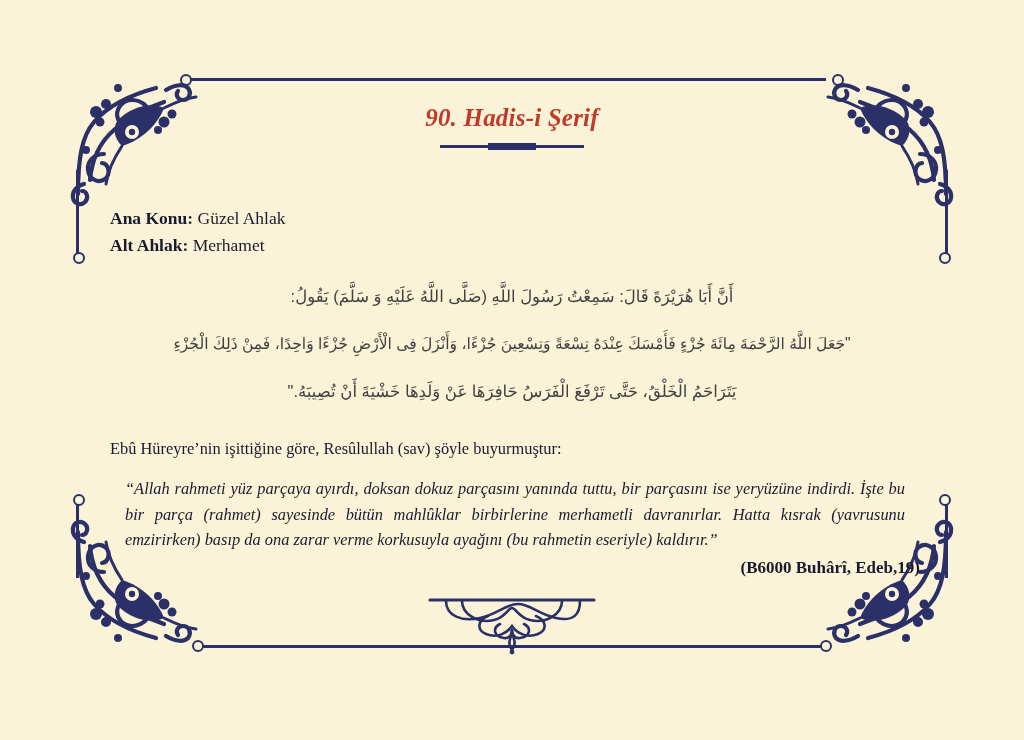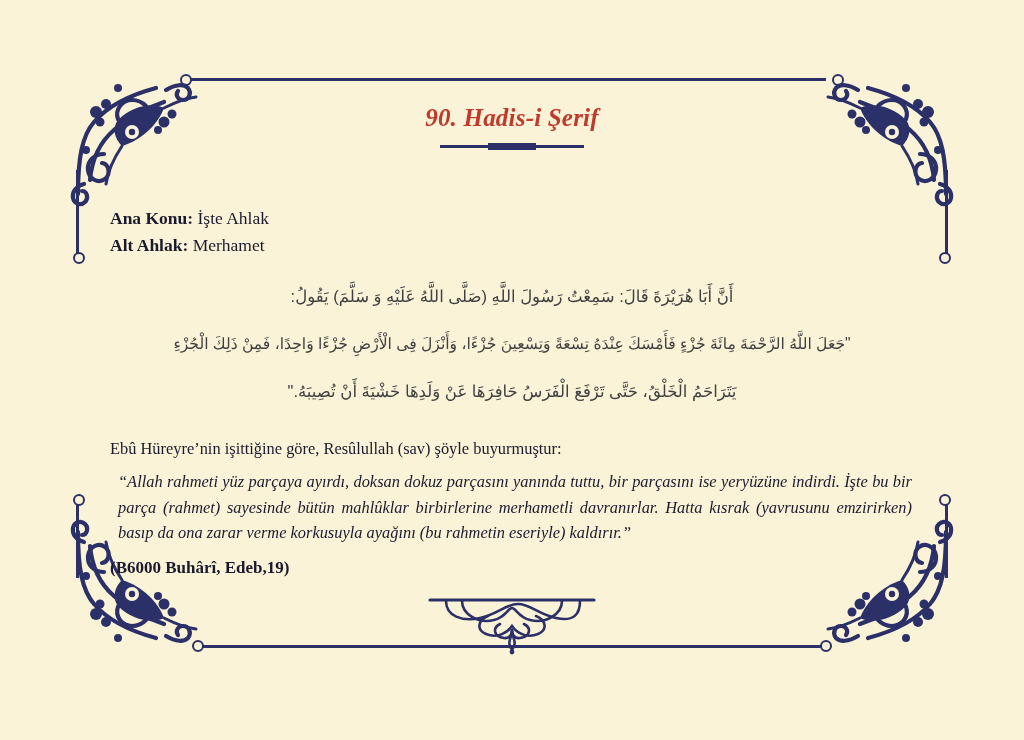--- a/index.html
+++ b/index.html
@@ -122,33 +122,33 @@
   .translation {
     position: absolute;
     left: 110px;
     width: 810px;
     top: 436px;
     font-size: 16.4px;
     line-height: 1.55;
   }
   .intro { margin: 0 0 4px 0; }
   .quote {
-    margin: 8px;
+    margin: 15px;
     font-style: italic;
     text-align: justify;
     text-justify: inter-word;
   }
 
   
   .source {
     position: absolute;
     left: 110px;
     width: 810px;
     top: 558px;
-    text-align: left;
+    text-align: right;
     font-weight: bold;
     font-size: 17px;
   }
 
   
   .bottom-orn {
     position: absolute;
     left: 50%;
     transform: translateX(-50%);
     top: 594px;
@@ -315,21 +315,21 @@
     <h1 class="title">90. Hadis-i Şerif</h1>
     <div class="title-rule">
       <div class="bar-thin"></div>
       <div class="bar-thick"></div>
     </div>
   </div>
 
   <div class="meta">
     <div>
       <span class="label">Ana Konu:</span>
-      <span class="value">İşte Ahlak</span>
+      <span class="value">Güzel Ahlak</span>
     </div>
     <div>
       <span class="label">Alt Ahlak:</span>
       <span class="value">Merhamet</span>
     </div>
   </div>
 
   <div class="arabic">
     <p class="ar-line-1">أَنَّ أَبَا هُرَيْرَةَ قَالَ: سَمِعْتُ رَسُولَ اللَّهِ (صَلَّى اللَّهُ عَلَيْهِ وَ سَلَّمَ) يَقُولُ:</p>
     <p class="ar-line-2">"جَعَلَ اللَّهُ الرَّحْمَةَ مِائَةَ جُزْءٍ فَأَمْسَكَ عِنْدَهُ تِسْعَةً وَتِسْعِينَ جُزْءًا، وَأَنْزَلَ فِى الْأَرْضِ جُزْءًا وَاحِدًا، فَمِنْ ذَلِكَ الْجُزْءِ</p>

